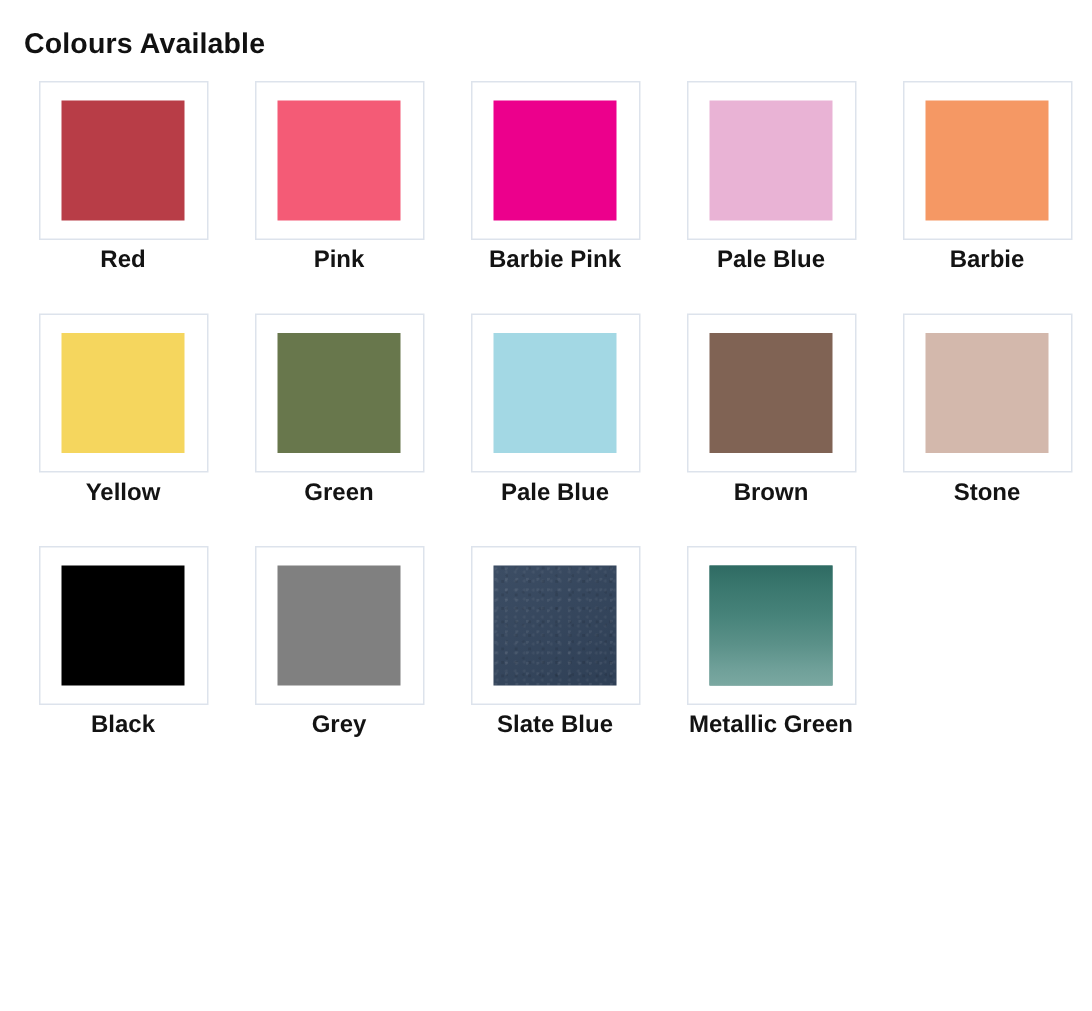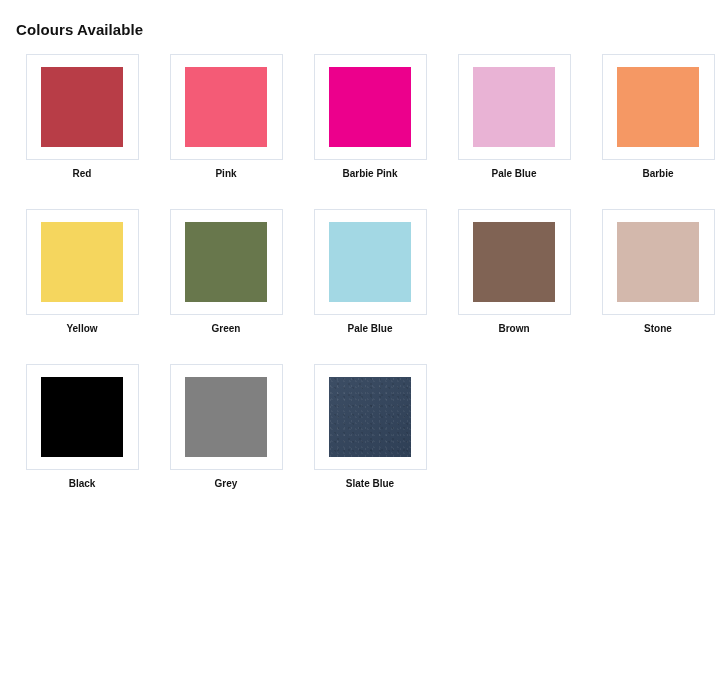--- a/index.html
+++ b/index.html
@@ -17,21 +17,21 @@
 
   #page {
     position: relative;
     width: 728px;
     height: 674px;
     box-sizing: border-box;
     padding: 0;
   }
 
   #heading {
-    font-size: 15px;
+    font-size: 19px;
     font-weight: bold;
     color: #111111;
     letter-spacing: 0.1px;
     padding: 22px 0 0 16px;
     line-height: 16px;
   }
 
   #grid {
     display: grid;
     grid-template-columns: repeat(5, 144px);
@@ -63,21 +63,21 @@
   }
 
   .swatch-fill {
     width: 82px;
     height: 80px;
     box-sizing: border-box;
   }
 
   .swatch-label {
     margin-top: 7px;
-    font-size: 10px;
+    font-size: 16px;
     font-weight: bold;
     color: #131313;
     line-height: 14px;
     white-space: nowrap;
   }
 
   
   .tex-slate {
     background-color: #32445c;
     background-image:
@@ -214,15 +214,21 @@
           <div class="swatch-fill" style="background: rgb(128, 128, 128);"></div>
         </div>
         <div class="swatch-label">Grey</div>
       </div>
       <div class="swatch-cell">
         <div class="swatch-card">
           <div class="swatch-fill tex-slate"></div>
         </div>
         <div class="swatch-label">Slate Blue</div>
       </div>
+      <div class="swatch-cell">
+        <div class="swatch-card">
+          <div class="swatch-fill tex-metallic-green"></div>
+        </div>
+        <div class="swatch-label">Metallic Green</div>
+      </div>
     </div>
 
 </div>
 
 </body></html>

